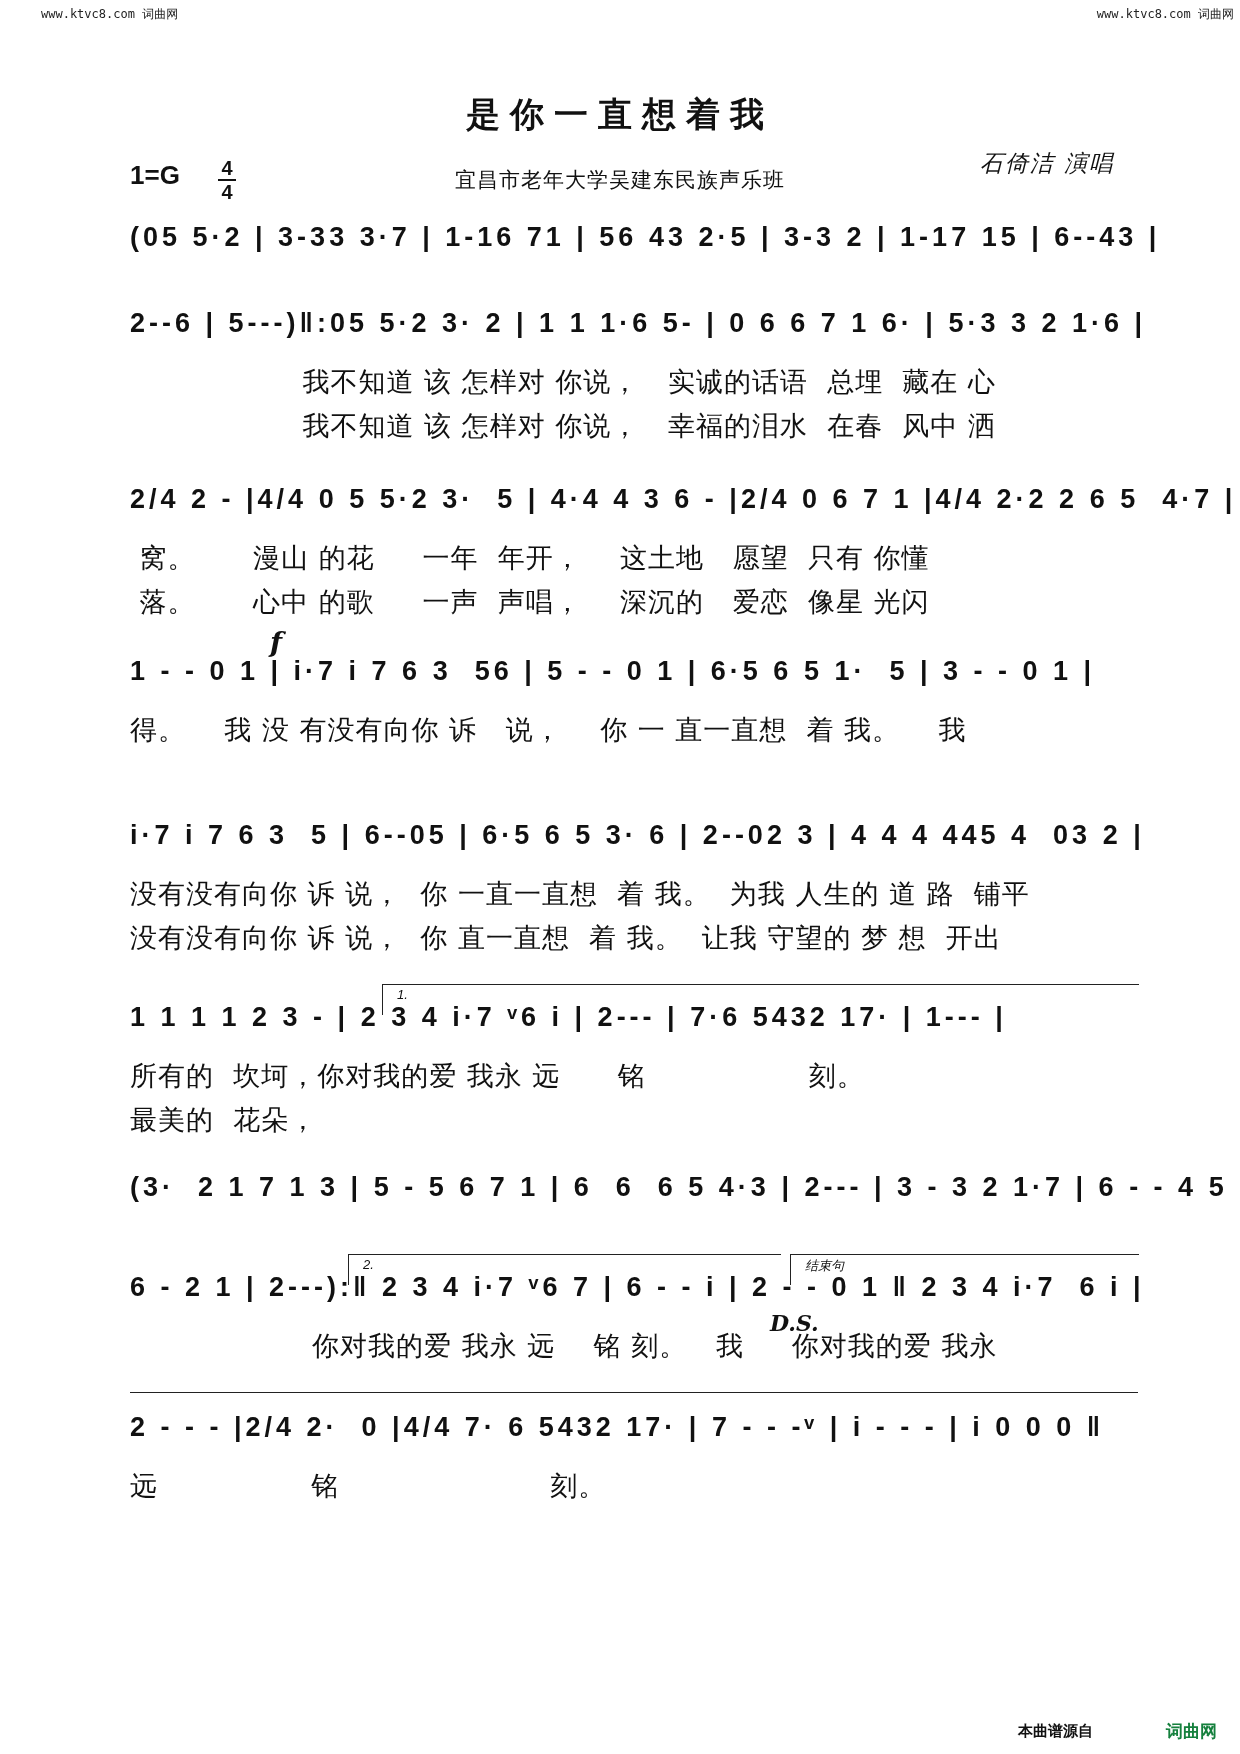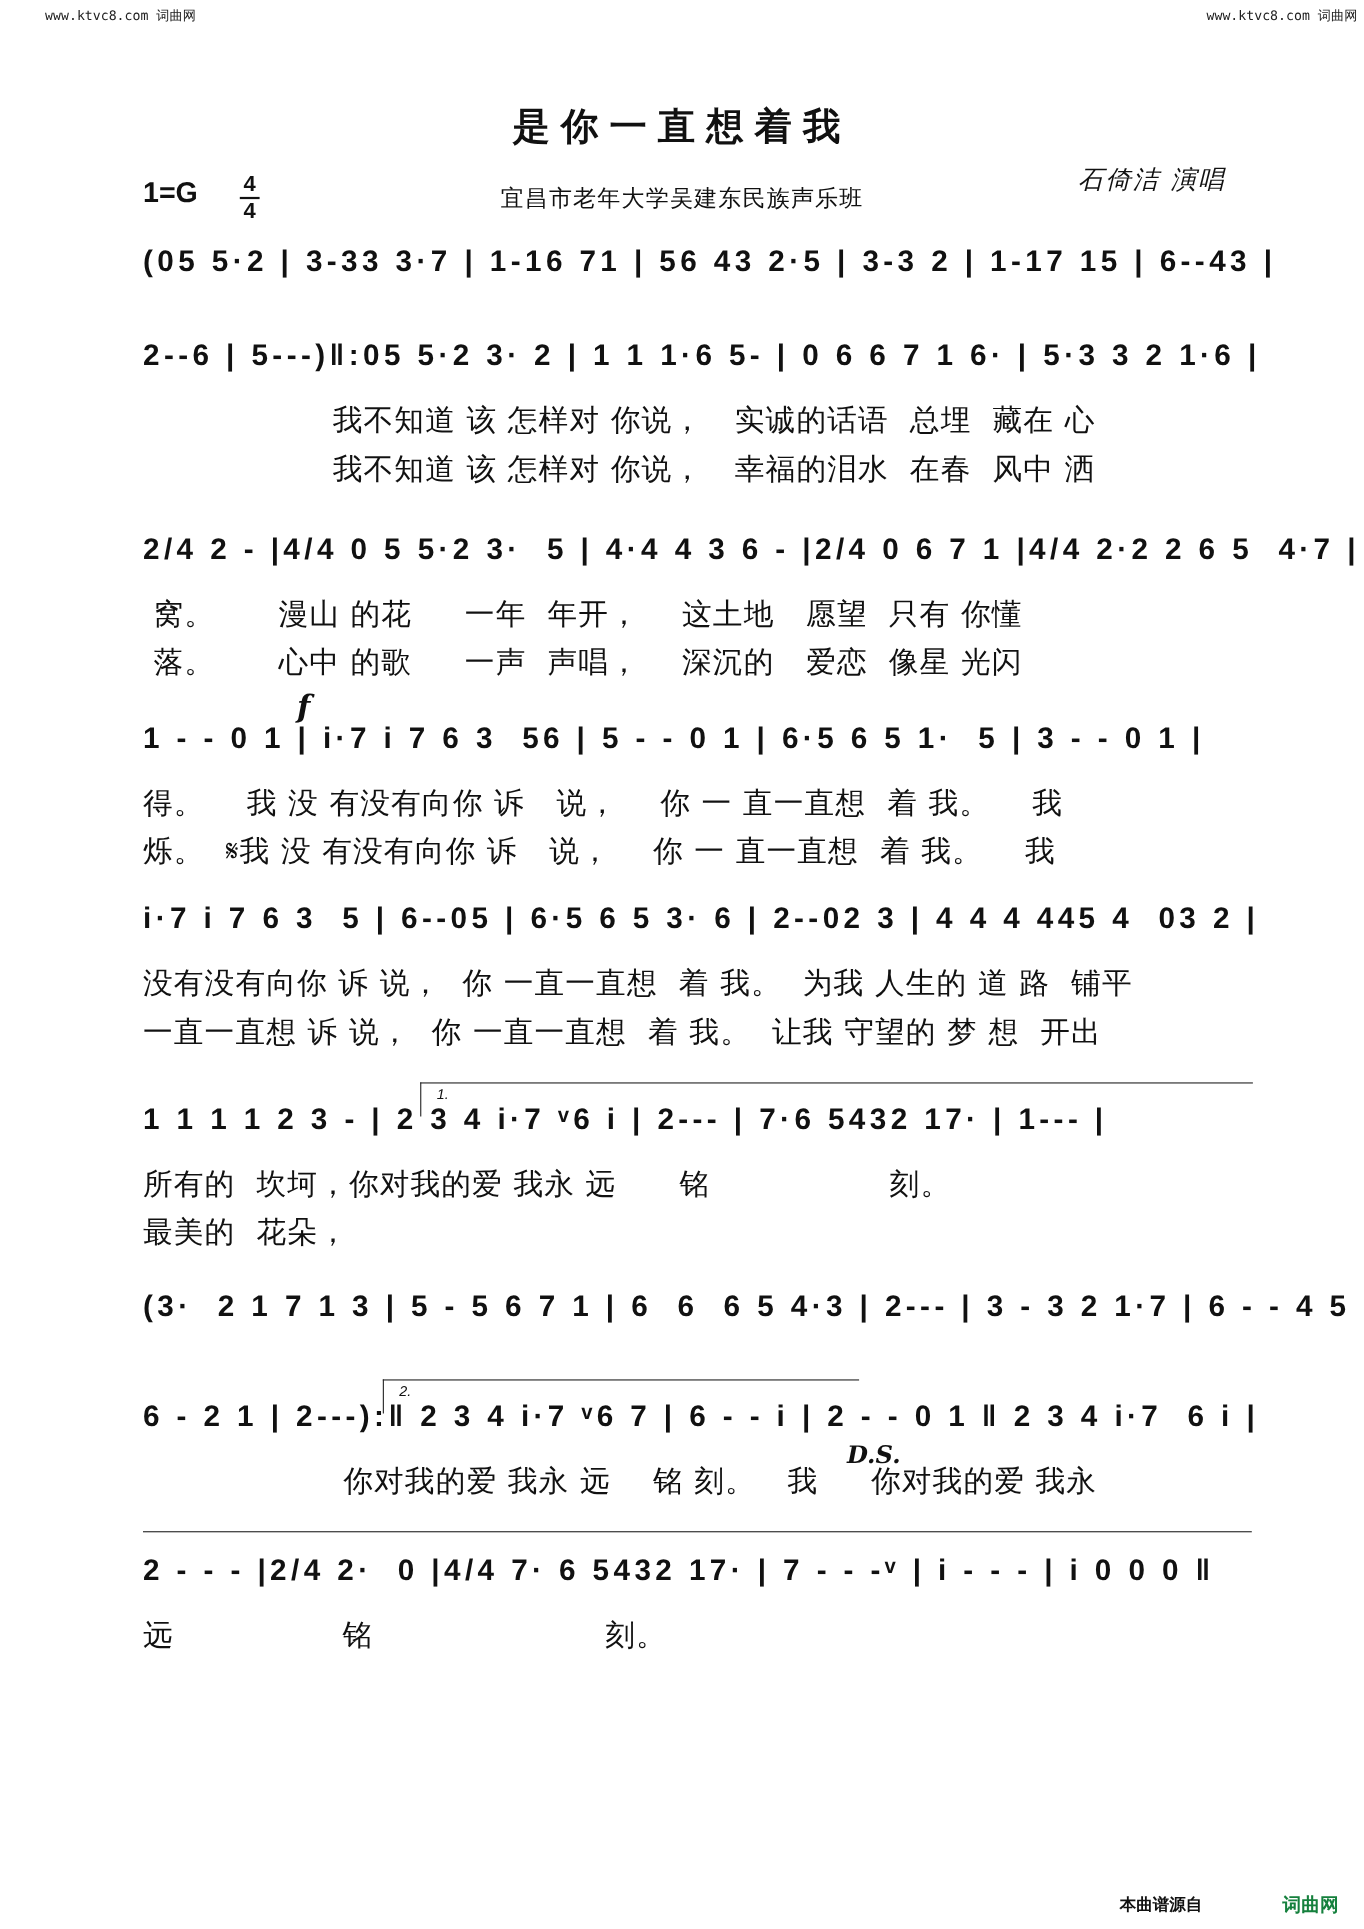--- a/index.html
+++ b/index.html
@@ -61,46 +61,48 @@
 <div class="line" style="top:484px;height:150px;">
   <div class="notes">2/4 2 - |4/4 0 5 5·2 3·  5 | 4·4 4 3 6 - |2/4 0 6 7 1 |4/4 2·2 2 6 5  4·7 |</div>
   <div class="lyric l1"> 窝。      漫山 的花     一年  年开，    这土地   愿望  只有 你懂</div>
   <div class="lyric l2"> 落。      心中 的歌     一声  声唱，    深沉的   爱恋  像星 光闪</div>
 </div>
 
 <div class="line" style="top:656px;height:150px;">
   <div class="mark" style="top:-30px;left:140px;font-size:28px;font-weight:bold;">f</div>
   <div class="notes">1 - - 0 1 | i·7 i 7 6 3  56 | 5 - - 0 1 | 6·5 6 5 1·  5 | 3 - - 0 1 |</div>
   <div class="lyric l1">得。    我 没 有没有向你 诉   说，    你 一 直一直想  着 我。    我</div>
-  <div class="lyric l2">烁。  𝄋我 没 有没有向你 诉   说，    你 一 直一直想  着 我。    我</div>
 </div>
 
 <div class="line" style="top:820px;height:150px;">
   <div class="notes">i·7 i 7 6 3  5 | 6--05 | 6·5 6 5 3· 6 | 2--02 3 | 4 4 4 445 4  03 2 |</div>
   <div class="lyric l1">没有没有向你 诉 说，  你 一直一直想  着 我。  为我 人生的 道 路  铺平</div>
-  <div class="lyric l2">一直一直想 诉 说，  你 一直一直想  着 我。  让我 守望的 梦 想  开出</div>
+  <div class="lyric l2">没有没有向你 诉 说，  你 直一直想  着 我。  让我 守望的 梦 想  开出</div>
 </div>
 
 <div class="line" style="top:1002px;height:150px;">
   <div class="volta" style="top:-18px;left:252px;width:756px;">
     <span>1.</span>
   </div>
   <div class="notes">1 1 1 1 2 3 - | 2 3 4 i·7 ᵛ6 i | 2--- | 7·6 5432 17· | 1--- |</div>
   <div class="lyric l1">所有的  坎坷，你对我的爱 我永 远      铭                 刻。</div>
   <div class="lyric l2">最美的  花朵，</div>
 </div>
 
 <div class="line" style="top:1172px;height:60px;">
   <div class="notes">(3·  2 1 7 1 3 | 5 - 5 6 7 1 | 6  6  6 5 4·3 | 2--- | 3 - 3 2 1·7 | 6 - - 4 5 |</div>
 </div>
 
 <div class="line" style="top:1272px;height:100px;">
   <div class="volta" style="top:-18px;left:218px;width:432px;">
     <span>2.</span>
   </div>
+  <div class="volta" style="top:-18px;left:660px;width:348px;">
+    <span>结束句</span>
+  </div>
   <div class="notes">6 - 2 1 | 2---):‖ 2 3 4 i·7 ᵛ6 7 | 6 - - i | 2 - - 0 1 ‖ 2 3 4 i·7  6 i |</div>
   <div class="mark" style="top:38px;left:640px;font-size:22px;font-weight:bold;">D.S.</div>
   <div class="lyric l1">                   你对我的爱 我永 远    铭 刻。   我     你对我的爱 我永</div>
 </div>
 
 <div class="line" style="top:1412px;height:100px;">
   <div class="volta" style="top:-20px;left:0;width:1008px;border-left:none;"></div>
   <div class="notes">2 - - - |2/4 2·  0 |4/4 7· 6 5432 17· | 7 - - -ᵛ | i - - - | i 0 0 0 ‖</div>
   <div class="lyric l1">远                铭                      刻。</div>
 </div>

